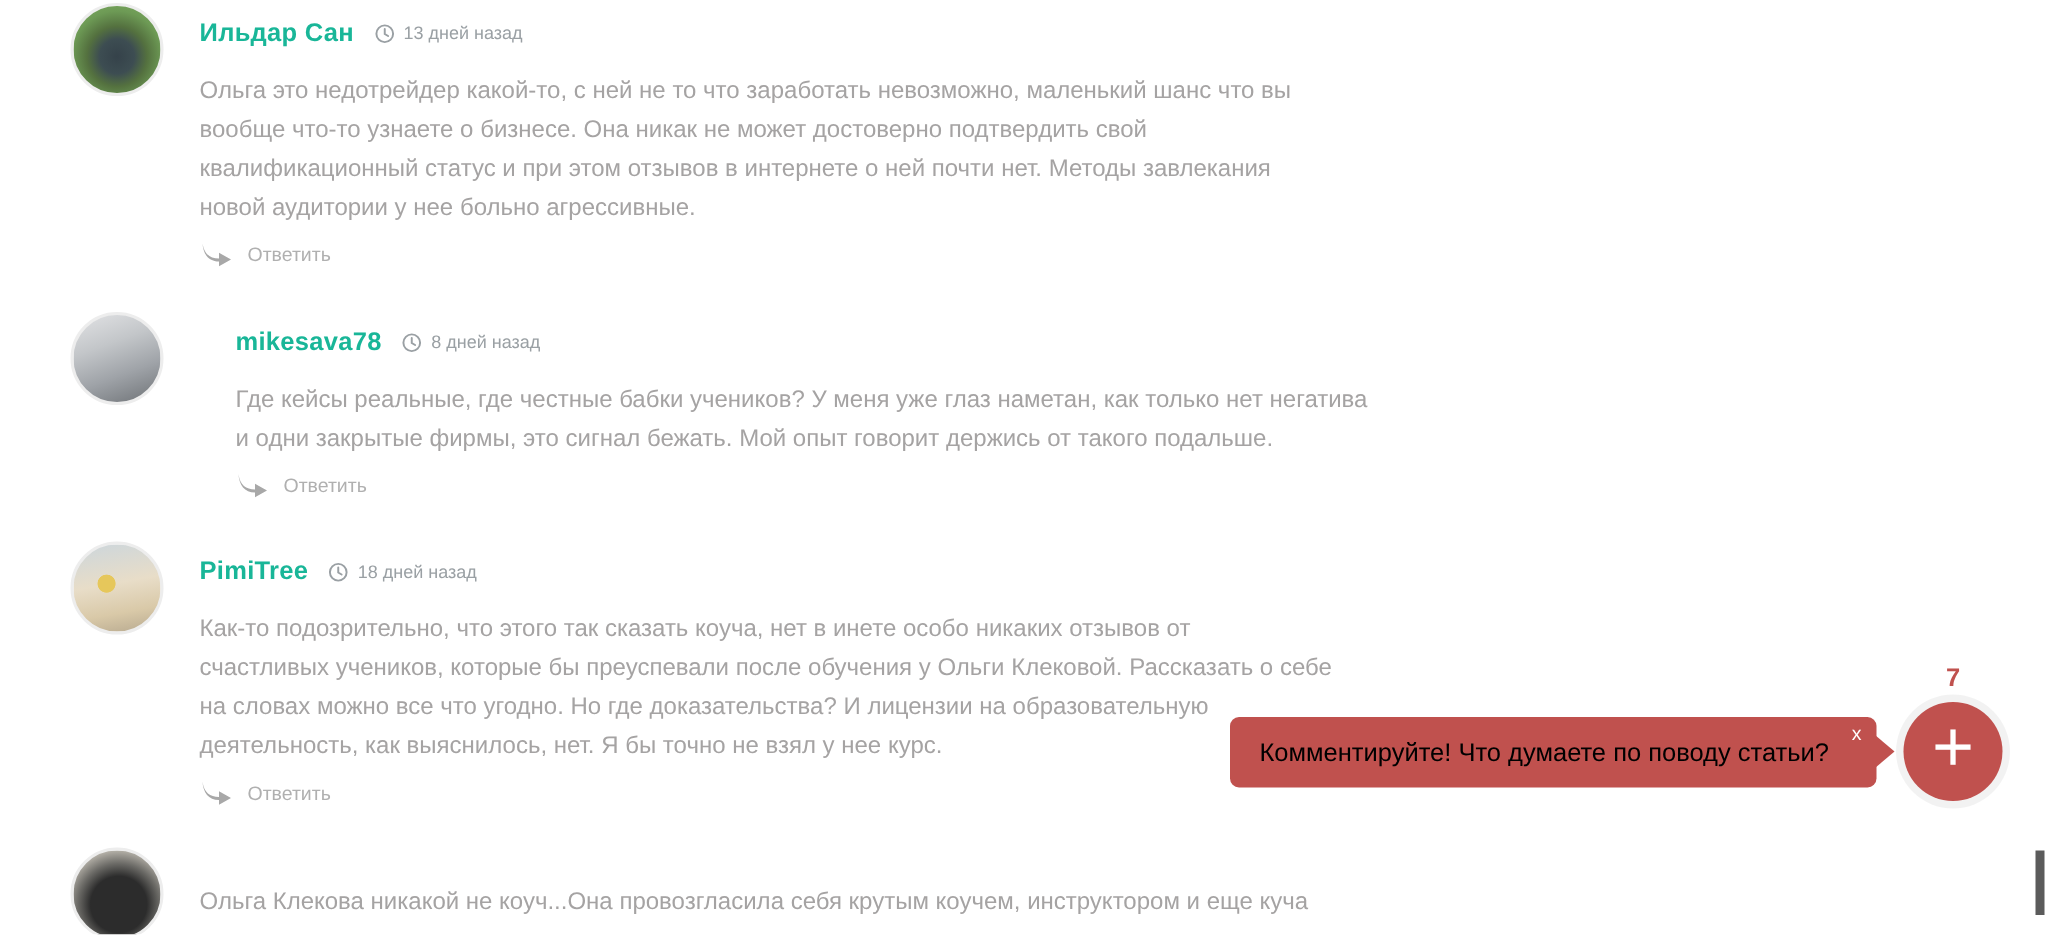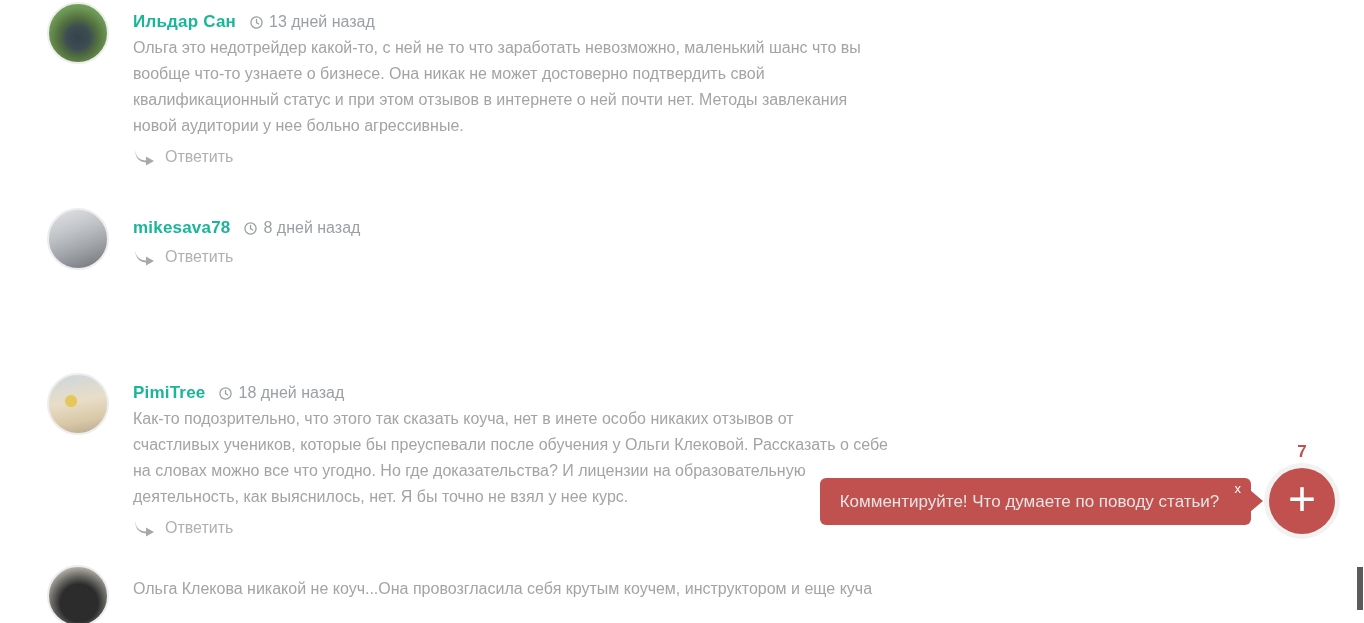--- a/index.html
+++ b/index.html
@@ -35,40 +35,40 @@
   .comment-header { display: flex; align-items: center; height: 22px; }
   .username {
     font-size: 17px;
     font-weight: bold;
     color: #19b698;
     letter-spacing: 0.2px;
     cursor: pointer;
     text-decoration: none;
   }
   .clock-icon { margin-left: 14px; margin-right: 6px; display: inline-flex; }
-  .timestamp { font-size: 16px; color: #9aa0a4; }
+  .timestamp { font-size: 12px; color: #9aa0a4; }
   .comment-text {
-    margin-top: 2px;
+    margin-top: 15px;
     font-size: 16px;
     line-height: 26px;
     color: #a5a3a3;
     white-space: pre-line;
   }
   .reply {
     margin-top: 9px;
     display: inline-flex;
     align-items: center;
     cursor: pointer;
   }
   .reply-arrow-icon { margin-right: 10px; display: inline-flex; }
-  .reply-label { font-size: 16px; color: #b0b0b0; text-align: center; }
+  .reply-label { font-size: 13px; color: #b0b0b0; text-align: center; }
 
   .row-1 { top: 2px; }
-  .row-2 { top: 208px; }
-  .row-3 { top: 373px; }
+  .row-2 { top: 208px; gap: 24px; }
+  .row-3 { top: 361px; }
   .row-4 { top: 565px; }
 
   
   .count-badge {
     position: absolute;
     left: 1290px; top: 442px;
     width: 24px;
     text-align: center;
     font-size: 17px;
     font-weight: bold;
@@ -96,21 +96,21 @@
     position: absolute;
     left: 820px; top: 478px;
     width: 431px; height: 47px;
     background: #c0514e;
     border-radius: 6px;
     display: flex;
     align-items: center;
     justify-content: center;
   }
   .tooltip-text {
-    color: #e5e5e5;
+    color: #000000;
     font-size: 17px;
     padding: 0 26px 0 14px;
     white-space: nowrap;
   }
   .tooltip-close {
     position: absolute;
     top: 4px; right: 10px;
     color: #ffffff;
     font-size: 13px;
     line-height: 14px;
@@ -172,20 +172,22 @@
       <div class="comment-header">
         <span class="username">mikesava78</span>
         <span class="clock-icon">
           <svg width="13" height="13" viewBox="0 0 14 14">
               <circle cx="7" cy="7" r="6" fill="none" stroke="#9aa0a4" stroke-width="1.4"></circle>
               <path d="M7 3.6 V7.2 L9.4 8.6" fill="none" stroke="#9aa0a4" stroke-width="1.4" stroke-linecap="round"></path>
             </svg>
         </span>
         <span class="timestamp">8 дней назад</span>
       </div>
+      <div class="comment-text">Где кейсы реальные, где честные бабки учеников? У меня уже глаз наметан, как только нет негатива
+и одни закрытые фирмы, это сигнал бежать. Мой опыт говорит держись от такого подальше.</div>
       <div class="reply">
         <span class="reply-arrow-icon">
           <svg width="22" height="17" viewBox="0 0 22 17">
               <path d="M2 1 C3 8.5 7 11.2 13 11.4 L13 7.5 L21 12 L13 16.5 L13 13.4 C6 13.2 2.4 8.5 2 1 Z" fill="#a8a8a8"></path>
             </svg>
         </span>
         <span class="reply-label">Ответить</span>
       </div>
     </div>
   </div>

